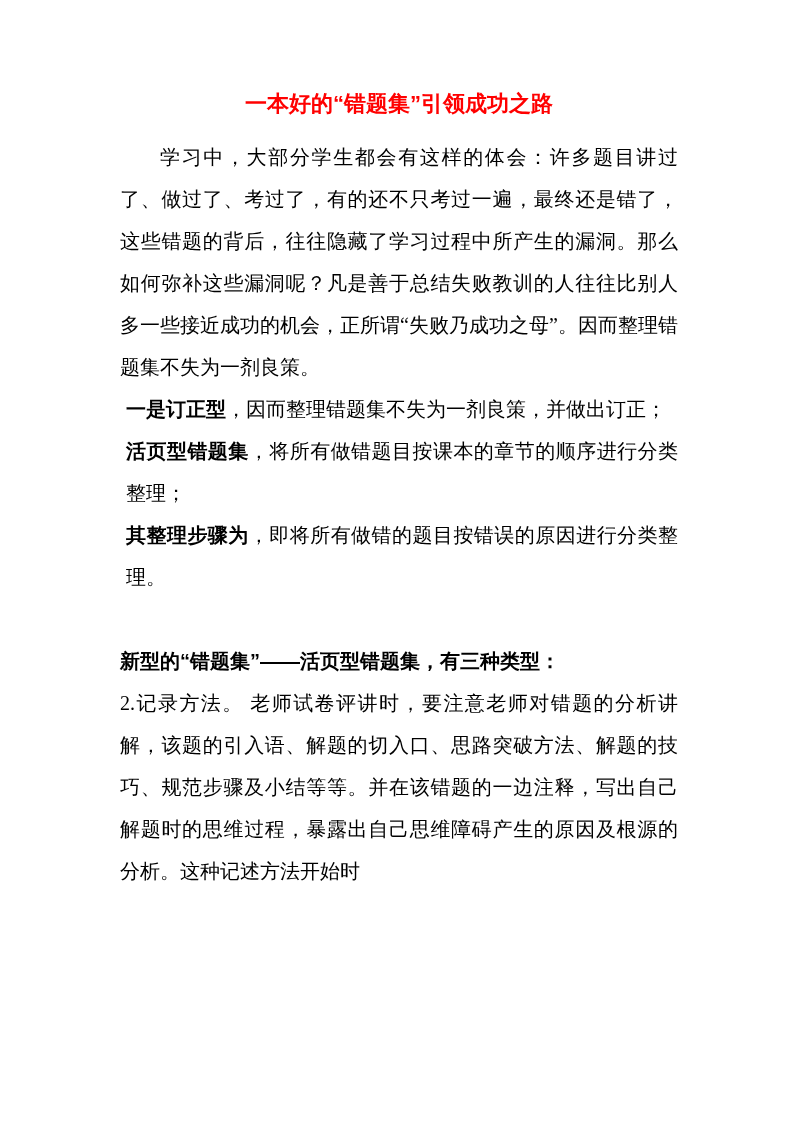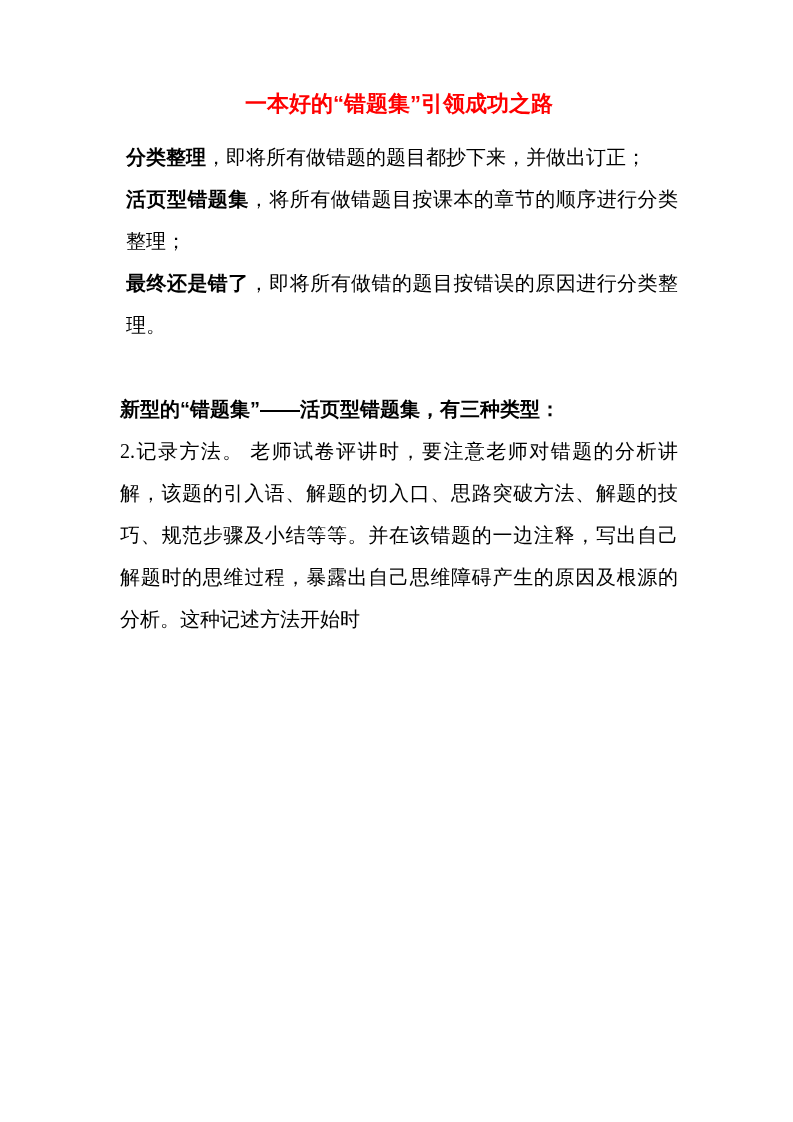--- a/index.html
+++ b/index.html
@@ -48,19 +48,20 @@
   .bold {
     font-weight: bold;
   }
 </style>
 </head>
 <body>
 
 <div class="page">
   <h1 class="doc-title">一本好的“错题集”引领成功之路</h1>
   <div>
-      <p class="para list"><span class="bold">分类整理</span><span>，即将所有做错题的题目都抄下来，并做出订正；</span></p>
+      <p class="para body indent"><span>学习中，大部分学生都会有这样的体会：许多题目讲过了、做过了、考过了，有的还不只考过一遍，最终还是错了，这些错题的背后，往往隐藏了学习过程中所产生的漏洞。那么如何弥补这些漏洞呢？凡是善于总结失败教训的人往往比别人多一些接近成功的机会，正所谓“失败乃成功之母”。因而整理错题集不失为一剂良策。</span></p>
+      <p class="para list"><span class="bold">一是订正型</span><span>，因而整理错题集不失为一剂良策，并做出订正；</span></p>
       <p class="para list"><span class="bold">活页型错题集</span><span>，将所有做错题目按课本的章节的顺序进行分类整理；</span></p>
-      <p class="para list"><span class="bold">最终还是错了</span><span>，即将所有做错的题目按错误的原因进行分类整理。</span></p>
+      <p class="para list"><span class="bold">其整理步骤为</span><span>，即将所有做错的题目按错误的原因进行分类整理。</span></p>
       <p class="para heading"><span class="bold">新型的“错题集”——活页型错题集，有三种类型：</span></p>
       <p class="para body"><span>2.记录方法。 老师试卷评讲时，要注意老师对错题的分析讲解，该题的引入语、解题的切入口、思路突破方法、解题的技巧、规范步骤及小结等等。并在该错题的一边注释，写出自己解题时的思维过程，暴露出自己思维障碍产生的原因及根源的分析。这种记述方法开始时</span></p>
     </div>
 </div>
 
 </body></html>

